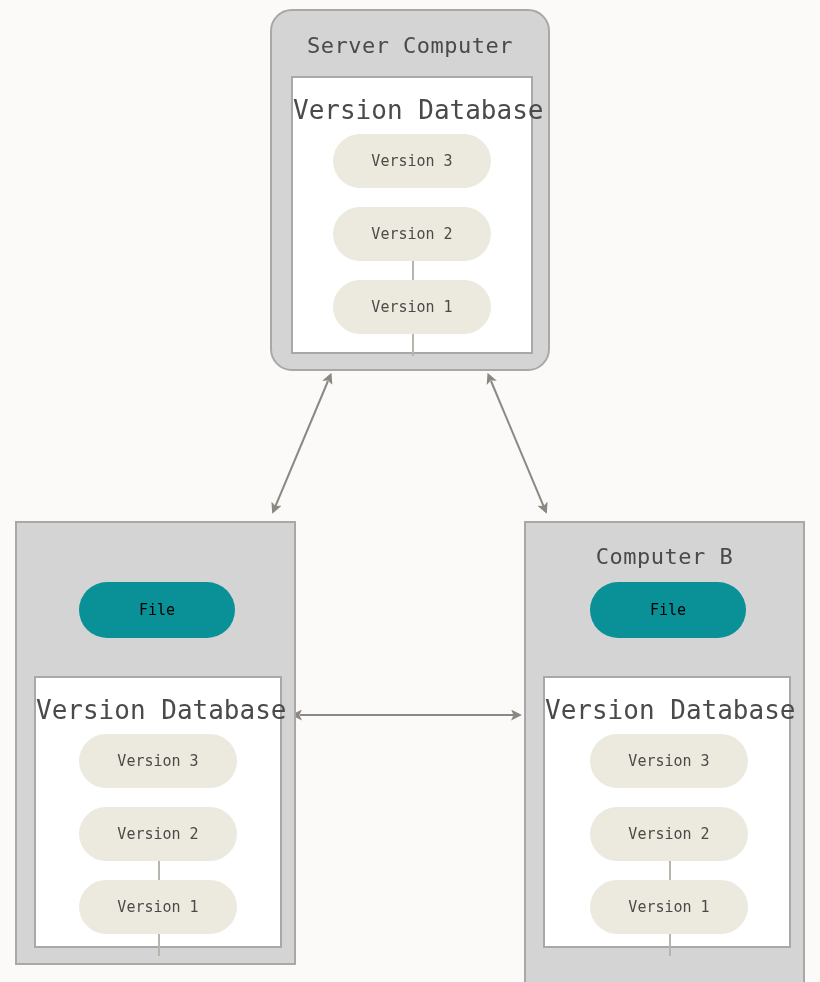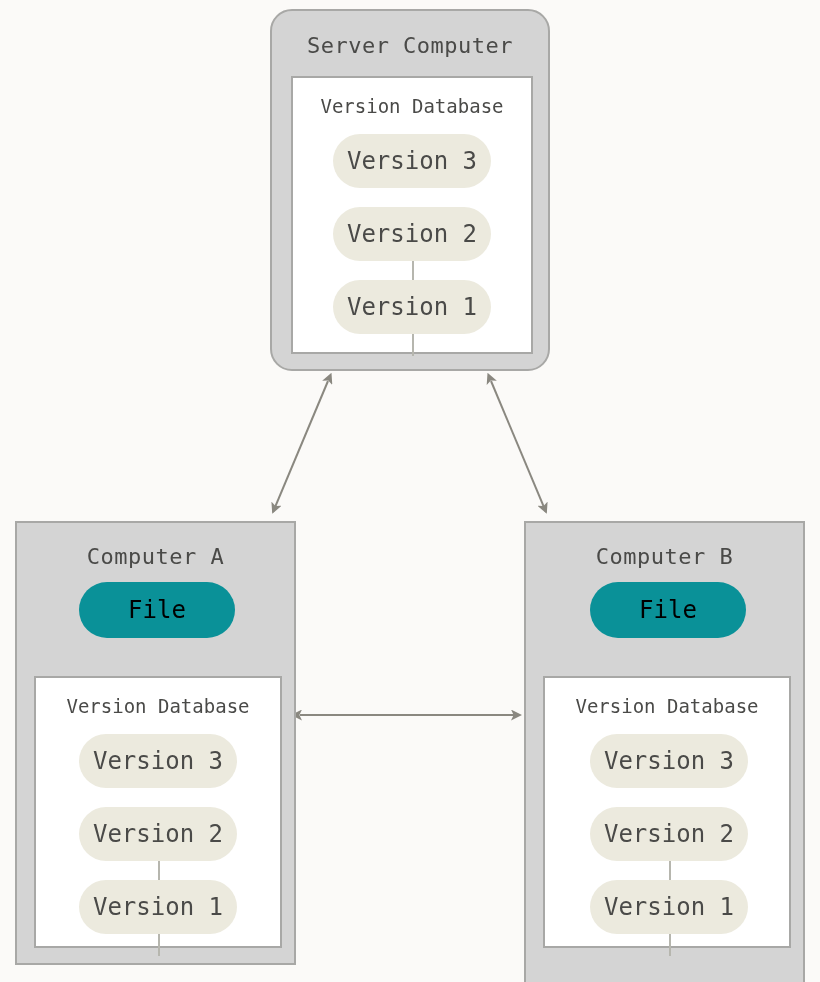--- a/index.html
+++ b/index.html
@@ -38,31 +38,31 @@
     position: absolute;
     background: #ffffff;
     border: 2px solid #a8a8a6;
     box-sizing: border-box;
   }
   .vdb-title {
     position: absolute;
     left: 0; right: 0;
     text-align: center;
     color: #4a4a48;
-    font-size: 19px;
+    font-size: 26px;
     white-space: nowrap;
   }
 
   
   .pill {
     position: absolute;
     background: #eceade;
     border-radius: 28px;
     color: #4a4a48;
-    font-size: 24px;
+    font-size: 15px;
     display: flex;
     align-items: center;
     justify-content: center;
     box-sizing: border-box;
     white-space: nowrap;
   }
   .pill.file {
     background: #0a9198;
     color: #000000;
     border-radius: 30px;
@@ -124,21 +124,20 @@
       <div class="stub" style="left:119px; top:183px; height:22px;"></div>
       <div class="stub" style="left:119px; top:256px; height:22px;"></div>
 
       <div class="pill" style="left:40px; top:56px; width:158px; height:54px;">Version 3</div>
       <div class="pill" style="left:40px; top:129px; width:158px; height:54px;">Version 2</div>
       <div class="pill" style="left:40px; top:202px; width:158px; height:54px;">Version 1</div>
     </div>
   </div>
 
   <div class="machine" style="left:15px; top:521px; width:281px; height:444px;">
-    <div class="machine-title" style="top:21px;">Computer A</div>
 
     <div class="pill file" style="left:62px; top:59px; width:156px; height:56px;">File</div>
 
     <div class="vdb" style="left:17px; top:153px; width:248px; height:272px;">
       <div class="vdb-title" style="top:17px;">Version Database</div>
 
       <div class="stub" style="left:122px; top:183px; height:22px;"></div>
       <div class="stub" style="left:122px; top:256px; height:22px;"></div>
 
       <div class="pill" style="left:43px; top:56px; width:158px; height:54px;">Version 3</div>

